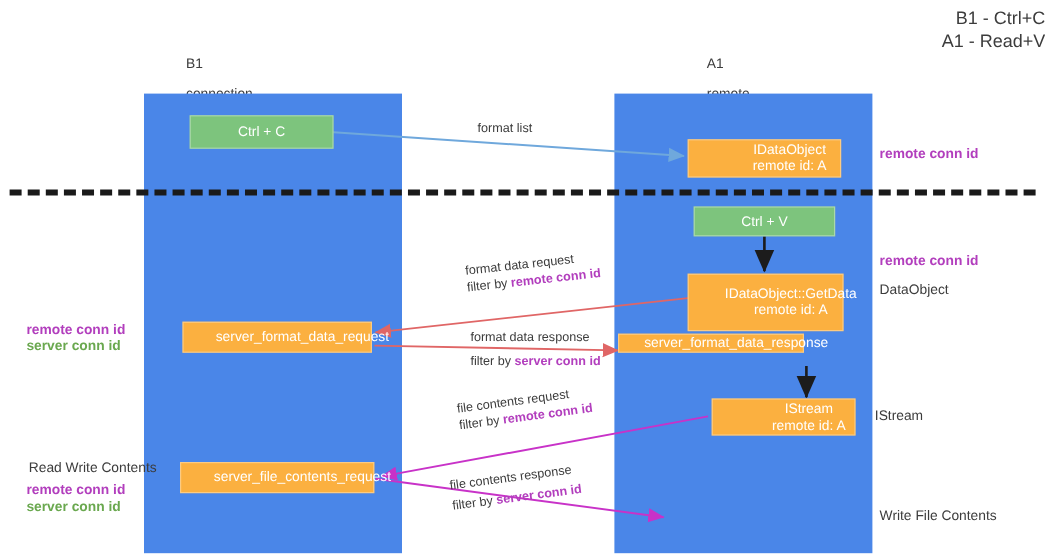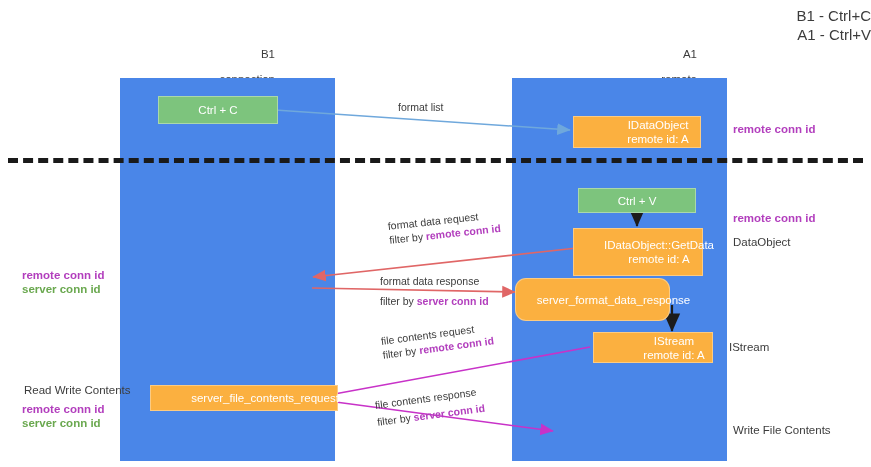--- a/index.html
+++ b/index.html
@@ -14,21 +14,21 @@
 
   
   #title{
     left:0;top:6px;width:871px;text-align:right;
     font-size:15px;line-height:19px;color:#3c3c3c;
   }
   #title div{white-space:pre;}
 
   
   .col-head{
-    text-align:right;font-size:11.5px;line-height:13px;color:#3c3c3c;
+    text-align:left;font-size:11.5px;line-height:13px;color:#3c3c3c;
   }
   .col-head .l2{display:block;margin-top:12px;}
 
   
   .lane{background:#4a86e8;}
 
   
   .node{
     box-sizing:border-box;
     display:flex;flex-direction:column;align-items:center;justify-content:center;
@@ -59,28 +59,28 @@
 
   svg{position:absolute;left:0;top:0;width:871px;height:467px;overflow:visible;pointer-events:none;}
 </style>
 </head>
 <body>
 
 <div id="stage">
 
   <div class="abs" id="title">
     <div>B1 - Ctrl+C</div>
-    <div>A1 - Ctrl+V</div>
+    <div>A1 - Read+V</div>
   </div>
 
   <div class="abs col-head" style="left:155px;top:48px;width:120px;">
     <span>B1</span>
     <span class="l2">connection</span>
   </div>
-  <div class="abs col-head" style="left:577px;top:48px;width:120px;">
+  <div class="abs col-head" style="left:589px;top:48px;width:120px;">
     <span>A1</span>
     <span class="l2">remote</span>
   </div>
 
   <div class="abs lane" style="left:120px;top:78px;width:215px;height:383px;"></div>
   <div class="abs lane" style="left:512px;top:78px;width:215px;height:383px;"></div>
 
   <svg viewBox="0 0 871 467">
     <defs>
       <marker id="ah-blue" markerWidth="9" markerHeight="9" refX="8" refY="4.5" orient="auto">
@@ -118,54 +118,57 @@
 
   <div class="abs node green" style="left:158px;top:96px;width:120px;height:28px;">
     <span>Ctrl + C</span>
   </div>
 
   <div class="abs node orange" style="left:573px;top:116px;width:128px;height:32px;">
     <span>IDataObject</span>
     <span>remote id: A</span>
   </div>
 
-  <div class="abs node green" style="left:578px;top:172px;width:118px;height:25px;margin-top:16px;">
+  <div class="abs node green" style="left:578px;top:172px;width:118px;height:25px;">
     <span>Ctrl + V</span>
   </div>
 
   <div class="abs node orange" style="left:573px;top:228px;width:130px;height:48px;">
     <span>IDataObject::GetData</span>
     <span>remote id: A</span>
   </div>
 
-
-  <div class="abs node orange" style="left:515px;top:278px;width:155px;height:43px;border-radius:11px;">
+  <div class="abs node orange" style="left:152px;top:268px;width:158px;height:26px;">
+    <span>server_format_data_request</span>
+  </div>
+
+  <div class="abs node orange" style="left:515px;top:278px;width:155px;height:16px;">
     <span>server_format_data_response</span>
   </div>
 
   <div class="abs node orange" style="left:593px;top:332px;width:120px;height:31px;">
     <span>IStream</span>
     <span>remote id: A</span>
   </div>
 
-  <div class="abs node orange" style="left:150px;top:385px;width:188px;height:26px;">
+  <div class="abs node orange" style="left:150px;top:385px;width:162px;height:26px;">
     <span>server_file_contents_request</span>
   </div>
 
 
   <div class="abs edge-lbl" style="left:398px;top:100px;">
     <span>format list</span>
   </div>
 
   <div class="abs rot" style="left:387px;top:219px;transform:rotate(-6.2deg);">
     <div class="edge-lbl">format data request</div>
     <div class="edge-lbl"><span>filter by </span><b class="purple">remote conn id</b></div>
   </div>
 
-  <div class="abs" style="left:380px;top:274px;">
+  <div class="abs" style="left:392px;top:274px;">
     <div class="edge-lbl">format data response</div>
     <div class="edge-lbl" style="margin-top:6px;"><span>filter by </span><b class="purple">server conn id</b></div>
   </div>
 
   <div class="abs rot" style="left:380px;top:334px;transform:rotate(-7.5deg);">
     <div class="edge-lbl">file contents request</div>
     <div class="edge-lbl"><span>filter by </span><b class="purple">remote conn id</b></div>
   </div>
 
   <div class="abs rot" style="left:374px;top:398px;transform:rotate(-7.5deg);">

